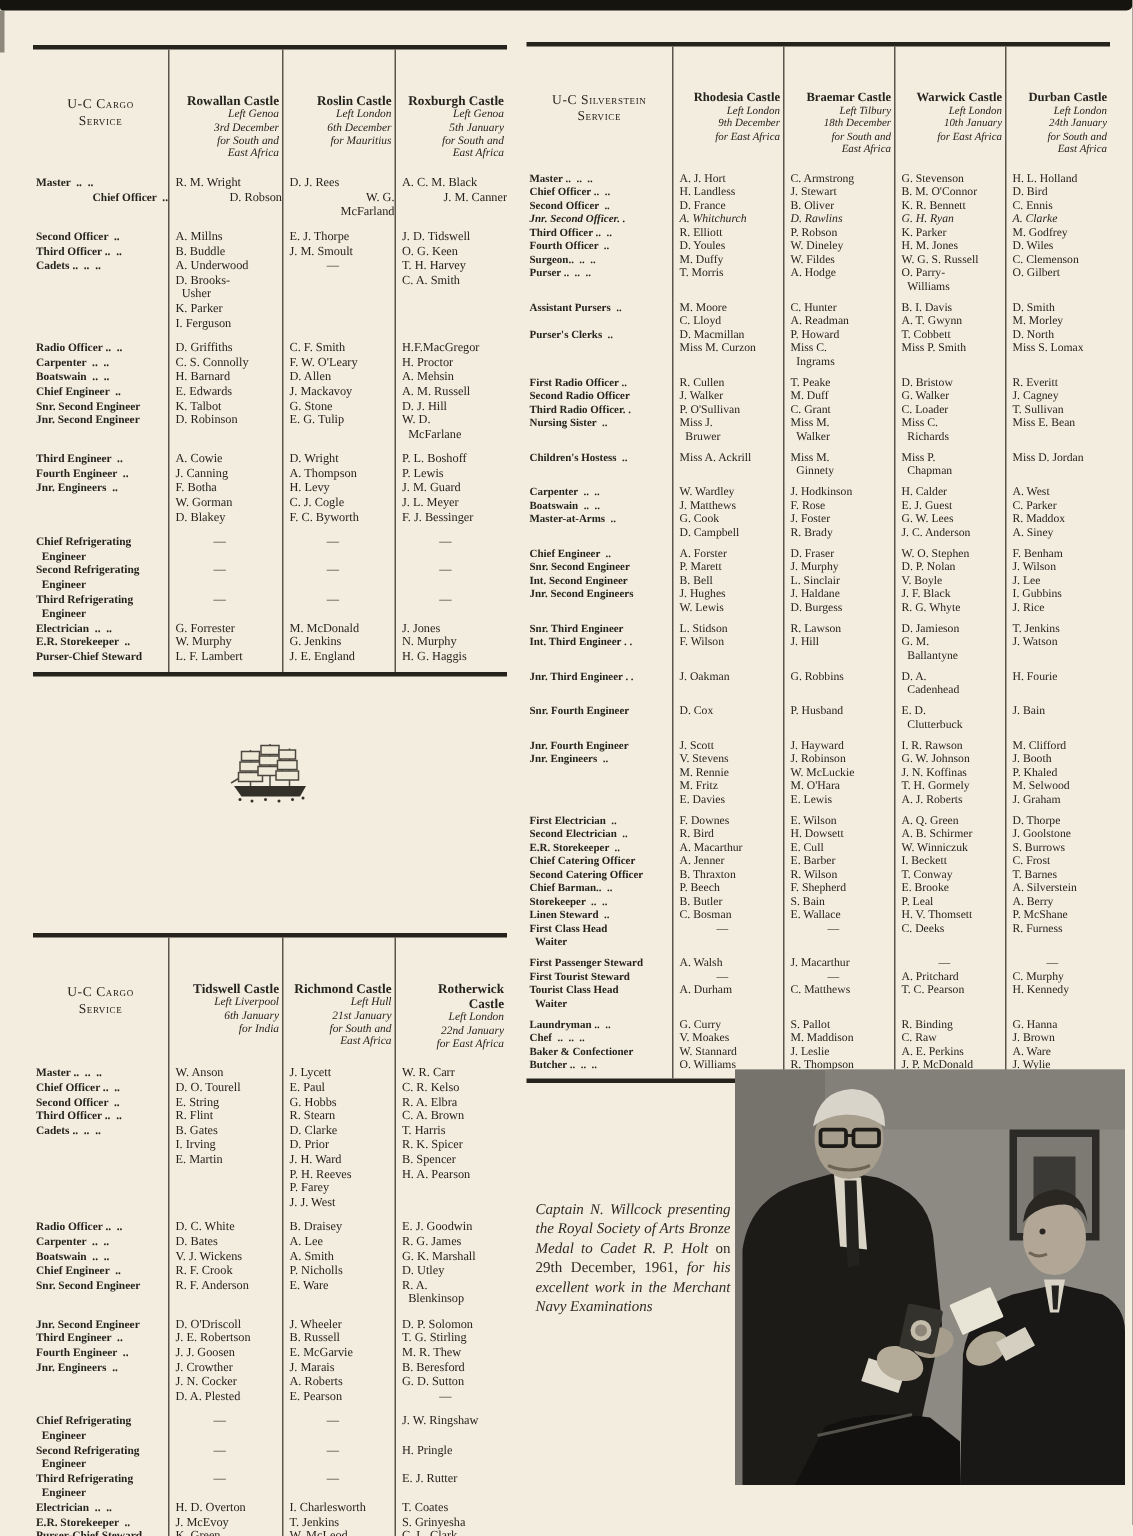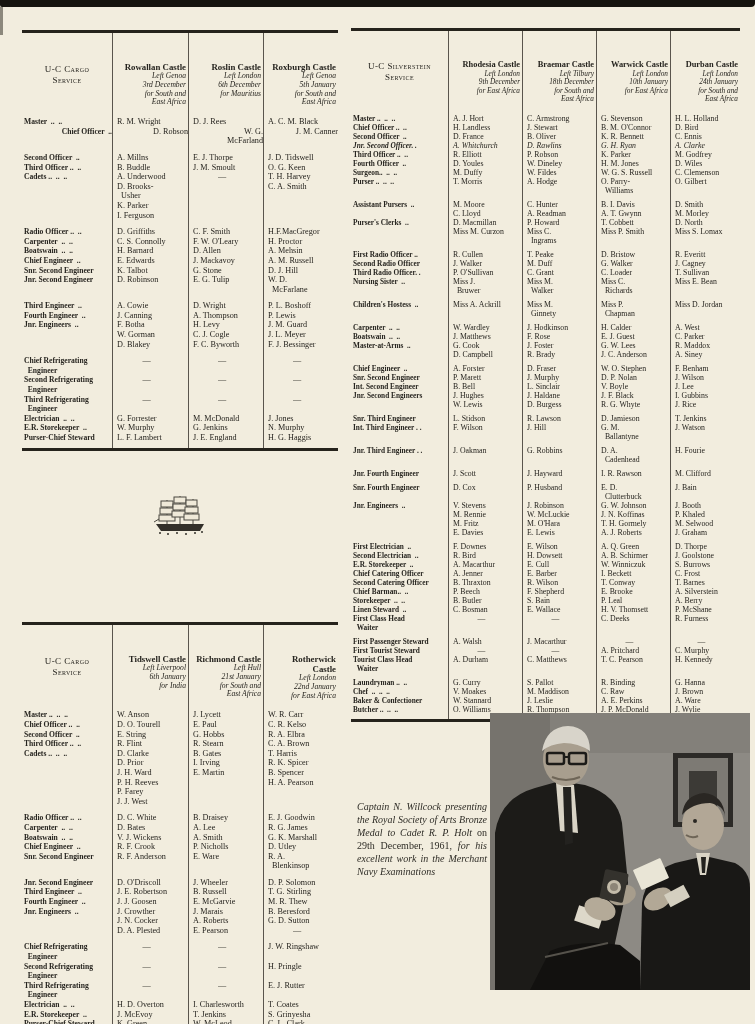--- a/index.html
+++ b/index.html
@@ -409,33 +409,33 @@
         <div class="cell name-cell"><div class="name-line">J. Watson</div></div>
       </div>
       <div class="grid-row body-row gap" style="grid-template-columns: 97px 74px 74px 74px 70px;">
         <div class="cell label-cell"><div class="lab-line">Jnr. Third Engineer . .</div></div>
         <div class="cell name-cell"><div class="name-line">J. Oakman</div></div>
         <div class="cell name-cell"><div class="name-line">G. Robbins</div></div>
         <div class="cell name-cell"><div class="name-line">D. A.</div><div class="name-line">  Cadenhead</div></div>
         <div class="cell name-cell"><div class="name-line">H. Fourie</div></div>
       </div>
       <div class="grid-row body-row gap" style="grid-template-columns: 97px 74px 74px 74px 70px;">
+        <div class="cell label-cell"><div class="lab-line">Snr. Fourth Engineer</div></div>
+        <div class="cell name-cell"><div class="name-line">D. Cox</div></div>
+        <div class="cell name-cell"><div class="name-line">P. Husband</div></div>
+        <div class="cell name-cell"><div class="name-line">E. D.</div><div class="name-line">  Clutterbuck</div></div>
+        <div class="cell name-cell"><div class="name-line">J. Bain</div></div>
+      </div>
+      <div class="grid-row body-row gap" style="grid-template-columns: 97px 74px 74px 74px 70px;">
         <div class="cell label-cell"><div class="lab-line">Jnr. Fourth Engineer</div></div>
         <div class="cell name-cell"><div class="name-line">J. Scott</div></div>
         <div class="cell name-cell"><div class="name-line">J. Hayward</div></div>
         <div class="cell name-cell"><div class="name-line">I. R. Rawson</div></div>
         <div class="cell name-cell"><div class="name-line">M. Clifford</div></div>
       </div>
-      <div class="grid-row body-row gap" style="grid-template-columns: 97px 74px 74px 74px 70px;">
-        <div class="cell label-cell"><div class="lab-line">Snr. Fourth Engineer</div></div>
-        <div class="cell name-cell"><div class="name-line">D. Cox</div></div>
-        <div class="cell name-cell"><div class="name-line">P. Husband</div></div>
-        <div class="cell name-cell"><div class="name-line">E. D.</div><div class="name-line">  Clutterbuck</div></div>
-        <div class="cell name-cell"><div class="name-line">J. Bain</div></div>
-      </div>
       <div class="grid-row body-row" style="grid-template-columns: 97px 74px 74px 74px 70px;">
         <div class="cell label-cell"><div class="lab-line">Jnr. Engineers  ..</div></div>
         <div class="cell name-cell"><div class="name-line">V. Stevens</div><div class="name-line">M. Rennie</div><div class="name-line">M. Fritz</div><div class="name-line">E. Davies</div></div>
         <div class="cell name-cell"><div class="name-line">J. Robinson</div><div class="name-line">W. McLuckie</div><div class="name-line">M. O'Hara</div><div class="name-line">E. Lewis</div></div>
         <div class="cell name-cell"><div class="name-line">G. W. Johnson</div><div class="name-line">J. N. Koffinas</div><div class="name-line">T. H. Gormely</div><div class="name-line">A. J. Roberts</div></div>
         <div class="cell name-cell"><div class="name-line">J. Booth</div><div class="name-line">P. Khaled</div><div class="name-line">M. Selwood</div><div class="name-line">J. Graham</div></div>
       </div>
       <div class="grid-row body-row gap" style="grid-template-columns: 97px 74px 74px 74px 70px;">
         <div class="cell label-cell"><div class="lab-line">First Electrician  ..</div></div>
         <div class="cell name-cell"><div class="name-line">F. Downes</div></div>
@@ -600,22 +600,22 @@
         <div class="cell name-cell"><div class="name-line">R. A. Elbra</div></div>
       </div>
       <div class="grid-row body-row" style="grid-template-columns: 90px 76px 75px 75px;">
         <div class="cell label-cell"><div class="lab-line">Third Officer ..  ..</div></div>
         <div class="cell name-cell"><div class="name-line">R. Flint</div></div>
         <div class="cell name-cell"><div class="name-line">R. Stearn</div></div>
         <div class="cell name-cell"><div class="name-line">C. A. Brown</div></div>
       </div>
       <div class="grid-row body-row" style="grid-template-columns: 90px 76px 75px 75px;">
         <div class="cell label-cell"><div class="lab-line">Cadets ..  ..  ..</div></div>
+        <div class="cell name-cell"><div class="name-line">B. Gates</div><div class="name-line">I. Irving</div><div class="name-line">E. Martin</div></div>
         <div class="cell name-cell"><div class="name-line">D. Clarke</div><div class="name-line">D. Prior</div><div class="name-line">J. H. Ward</div><div class="name-line">P. H. Reeves</div><div class="name-line">P. Farey</div><div class="name-line">J. J. West</div></div>
-        <div class="cell name-cell"><div class="name-line">B. Gates</div><div class="name-line">I. Irving</div><div class="name-line">E. Martin</div></div>
         <div class="cell name-cell"><div class="name-line">T. Harris</div><div class="name-line">R. K. Spicer</div><div class="name-line">B. Spencer</div><div class="name-line">H. A. Pearson</div></div>
       </div>
       <div class="grid-row body-row gap" style="grid-template-columns: 90px 76px 75px 75px;">
         <div class="cell label-cell"><div class="lab-line">Radio Officer ..  ..</div></div>
         <div class="cell name-cell"><div class="name-line">D. C. White</div></div>
         <div class="cell name-cell"><div class="name-line">B. Draisey</div></div>
         <div class="cell name-cell"><div class="name-line">E. J. Goodwin</div></div>
       </div>
       <div class="grid-row body-row" style="grid-template-columns: 90px 76px 75px 75px;">
         <div class="cell label-cell"><div class="lab-line">Carpenter  ..  ..</div></div>

